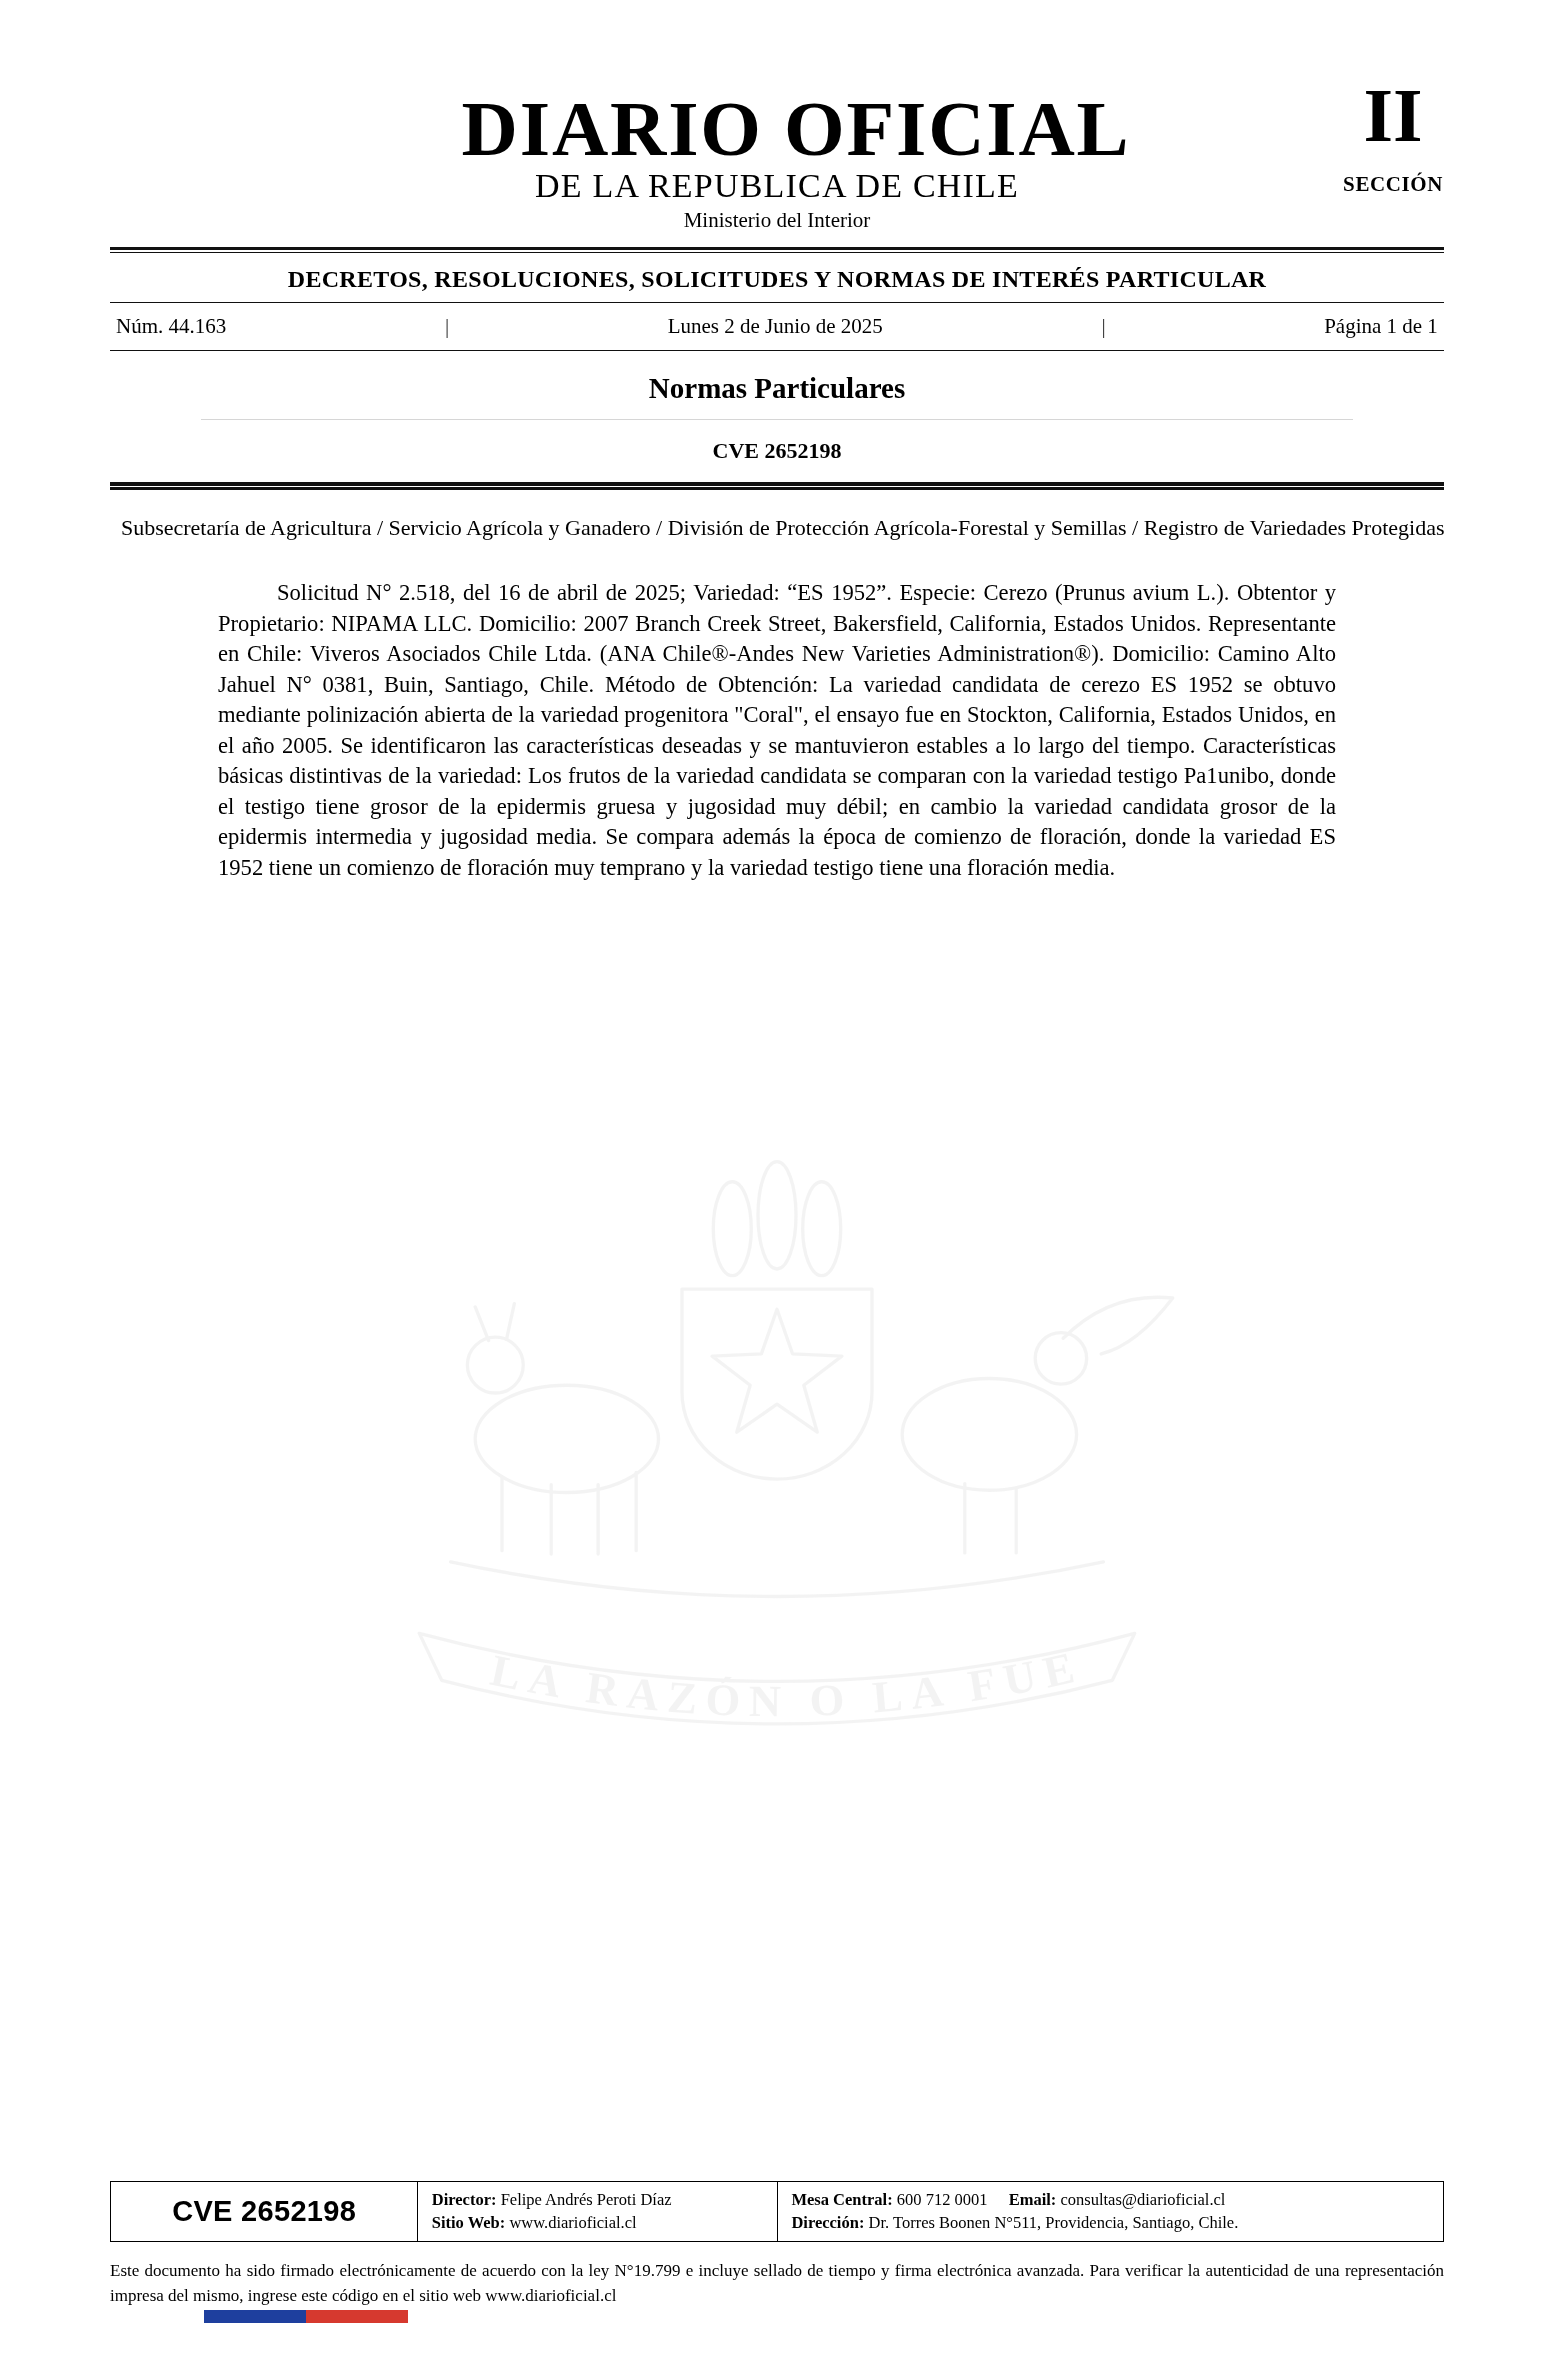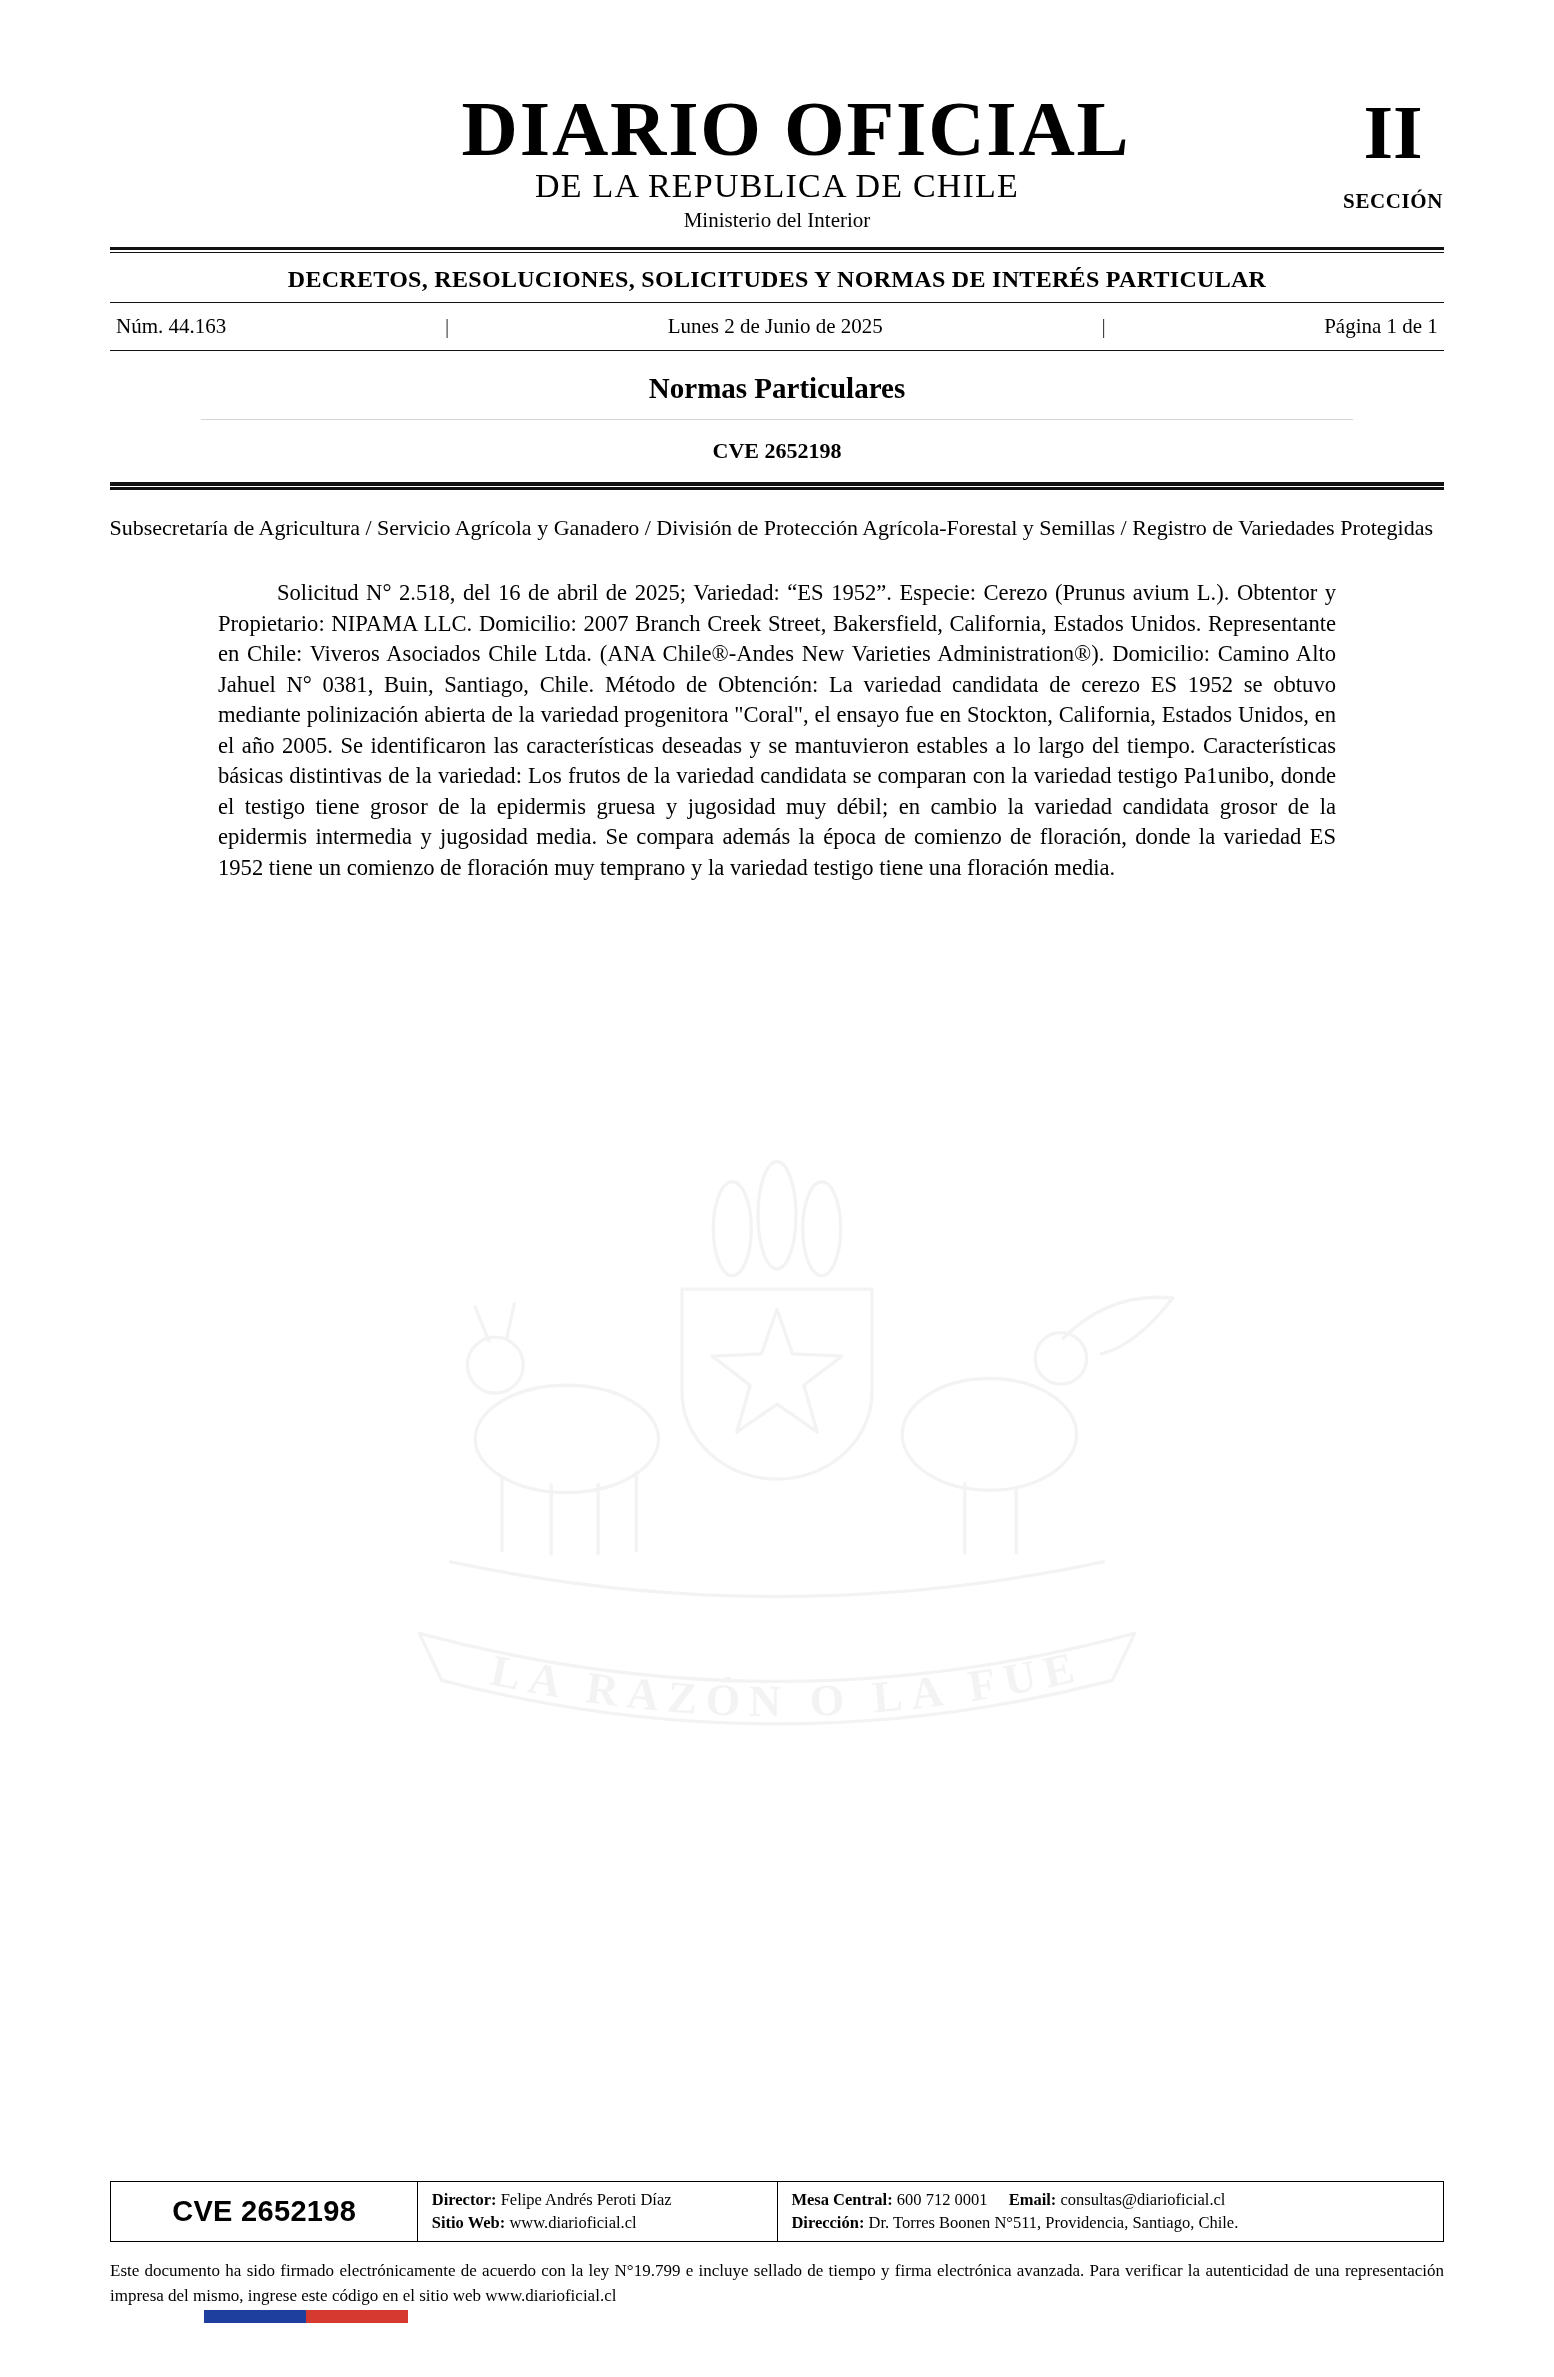--- a/index.html
+++ b/index.html
@@ -29,21 +29,21 @@
     margin-top: 1px;
     font-size: 34px;
     letter-spacing: 1.2px;
   }
   .masthead-ministry {
     margin-top: 7.3px;
     font-size: 21px;
   }
   .section-badge {
     position: absolute;
-    top: 96px;
+    top: 79px;
     right: 111px;
     text-align: center;
   }
   .section-number {
     font-size: 76px;
     font-weight: 700;
     line-height: 0.95;
     font-family: "Liberation Serif", serif;
   }
   .section-label {
@@ -96,21 +96,21 @@
   
   .article-ministry {
     margin: 56px 0 0 0;
     text-align: center;
     font-size: 24px;
     font-weight: 700;
   }
   .org-line {
     margin: 21px auto 0 auto;
     width: 1335px;
-    text-align: left;
+    text-align: right;
     font-size: 22px;
     line-height: 1.5;
   }
   .article-heading {
     margin: 32px 0 0 0;
     text-align: center;
     font-size: 23px;
     font-weight: 700;
     letter-spacing: 0.6px;
   }

